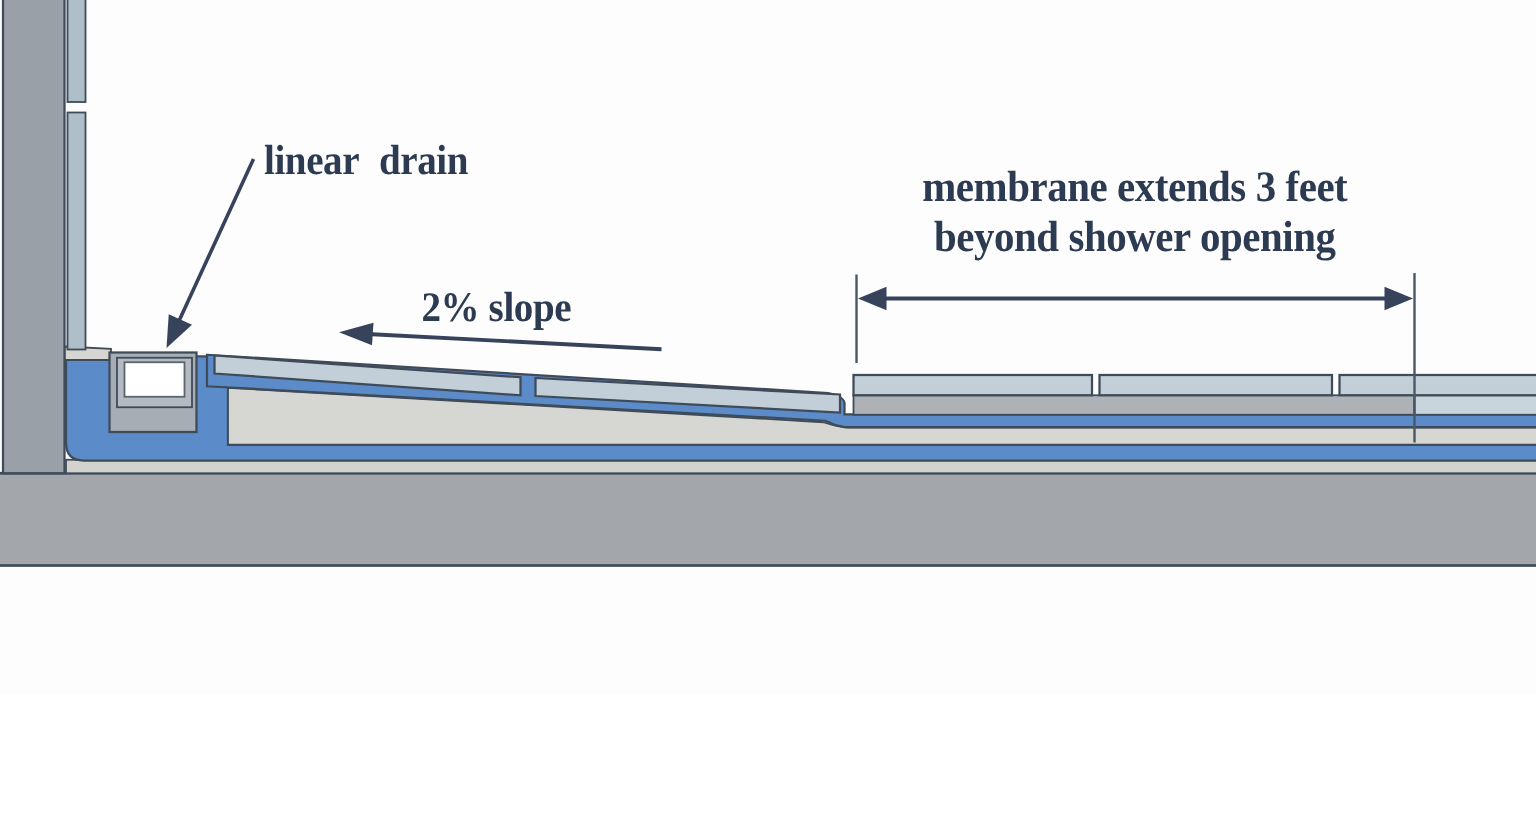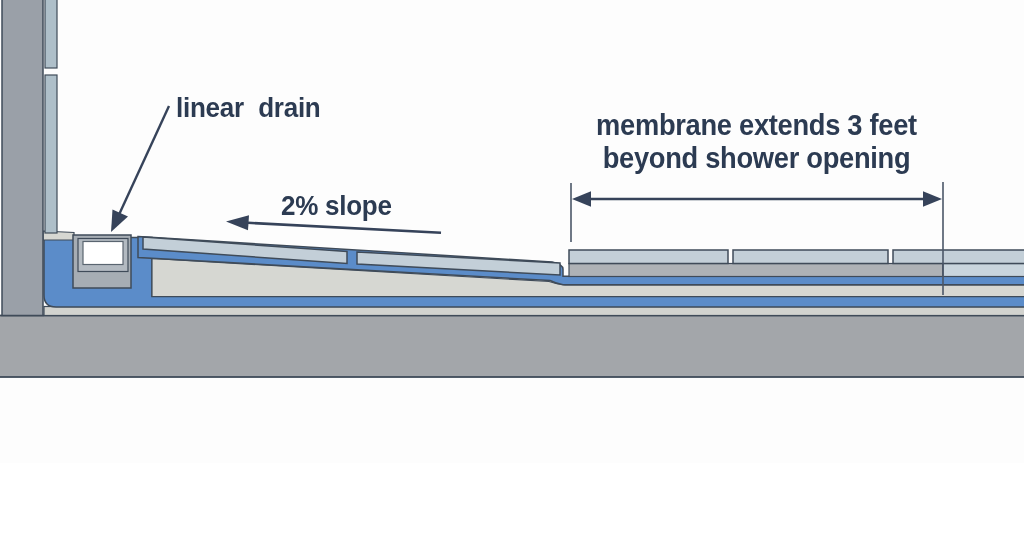--- a/index.html
+++ b/index.html
@@ -19,20 +19,21 @@
     --drain-body:#a6adb4;
     --drain-rim:#b3bac1;
     --drain-channel:#ffffff;
     --background:#fdfdfd;
   }
   html,body{margin:0;padding:0;}
   body{background:#ffffff;font-family:"Liberation Sans",sans-serif;}
   .stage{
     position:relative;width:1024px;height:463px;overflow:hidden;
     background:var(--background);
+    font-family:Liberation Serif, serif;
   }
   .stage svg{position:absolute;left:0;top:0;}
   
   .ol{stroke:var(--outline);stroke-width:1.5;}
   .ol-thin{stroke:var(--outline);stroke-width:1.2;}
   .wall{fill:var(--wall-gray);}
   .walltile{fill:var(--wall-tile);}
   .slab{fill:var(--slab-gray);stroke:var(--outline);stroke-width:1.8;}
   .membrane{fill:var(--membrane-blue);}
   .mortar{fill:var(--mortar);}

